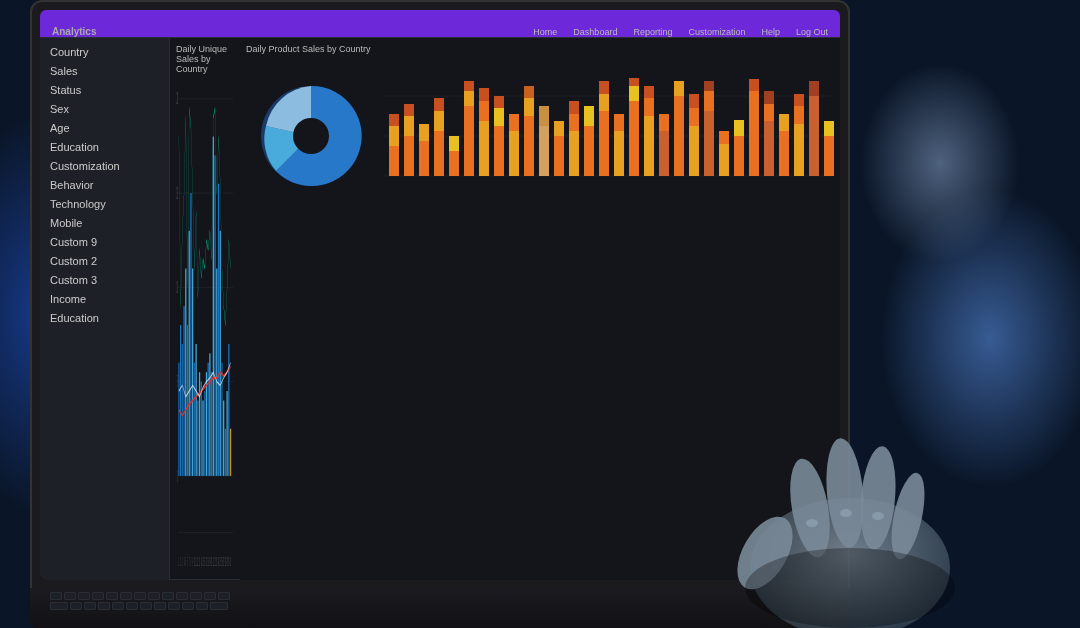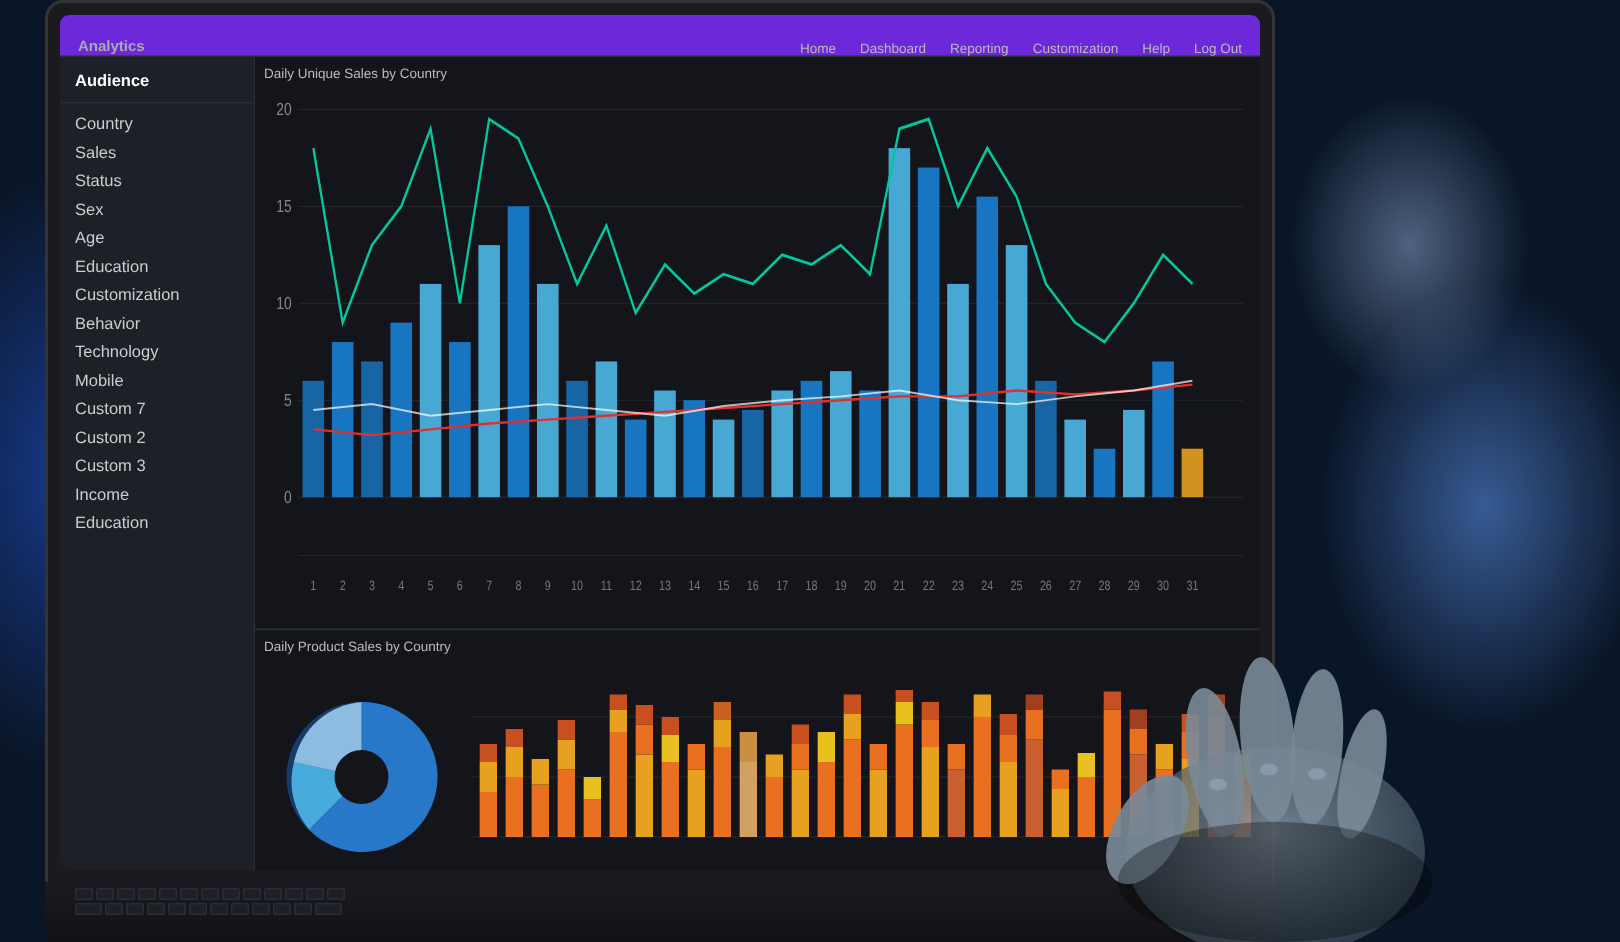--- a/index.html
+++ b/index.html
@@ -135,21 +135,21 @@
       padding: 3.5px 10px;
       cursor: pointer;
     }
 
     
     .dashboard {
       flex: 1;
       background: #13151a;
       overflow: hidden;
       display: flex;
-      flex-direction: column;
+      flex-direction: row;
     }
 
     
     .chart-section {
       flex: 1;
       padding: 6px;
       border-bottom: 1px solid #2a2d35;
       position: relative;
     }
     .chart-title {
@@ -237,32 +237,31 @@
           <span class="top-nav-link">Reporting</span>
           <span class="top-nav-link">Customization</span>
           <span class="top-nav-link">Help</span>
           <span class="top-nav-link">Log Out</span>
         </div>
       </div>
 
       <div class="main-content">
 
         <div class="sidebar">
-          <div class="sidebar-title">Audience</div>
           <div class="sidebar-item">Country</div>
           <div class="sidebar-item">Sales</div>
           <div class="sidebar-item">Status</div>
           <div class="sidebar-item">Sex</div>
           <div class="sidebar-item">Age</div>
           <div class="sidebar-item">Education</div>
           <div class="sidebar-item">Customization</div>
           <div class="sidebar-item">Behavior</div>
           <div class="sidebar-item">Technology</div>
           <div class="sidebar-item">Mobile</div>
-          <div class="sidebar-item">Custom 7</div>
+          <div class="sidebar-item">Custom 9</div>
           <div class="sidebar-item">Custom 2</div>
           <div class="sidebar-item">Custom 3</div>
           <div class="sidebar-item">Income</div>
           <div class="sidebar-item">Education</div>
         </div>
 
         <div class="dashboard">
 
           <div class="chart-section">
             <div class="chart-title">Daily Unique Sales by Country</div>

